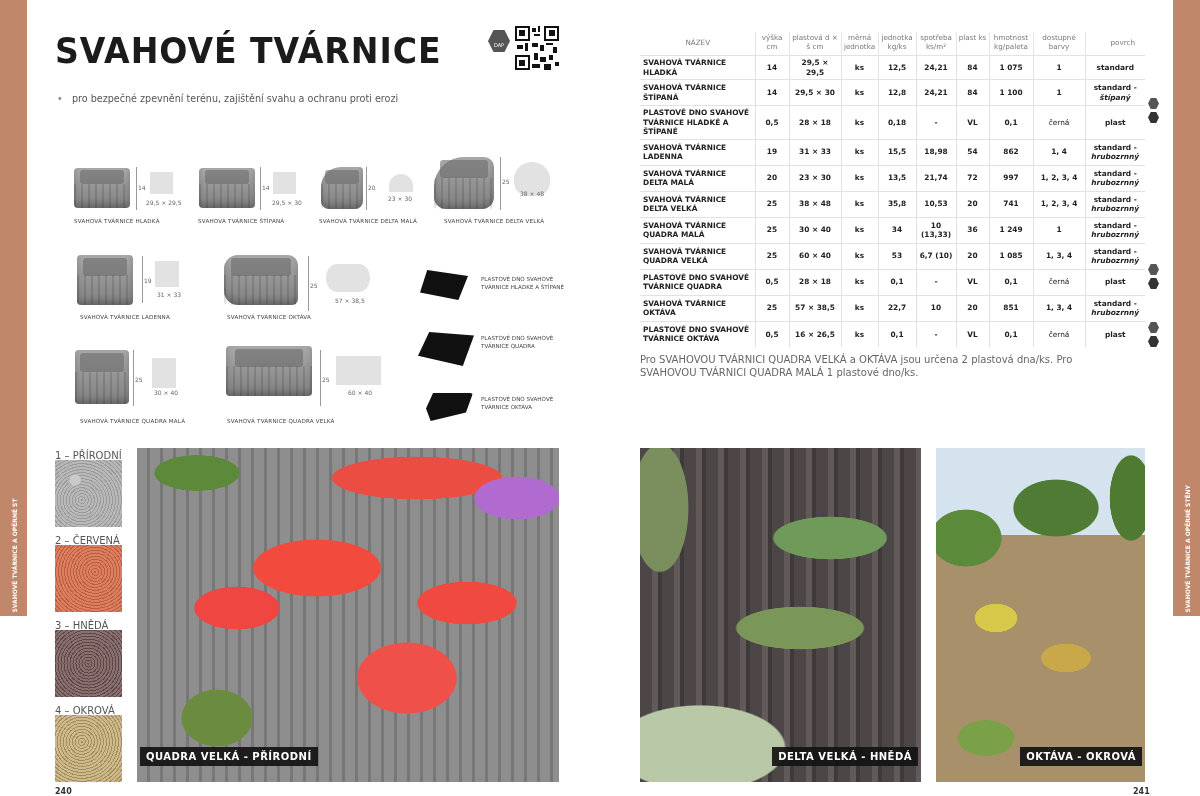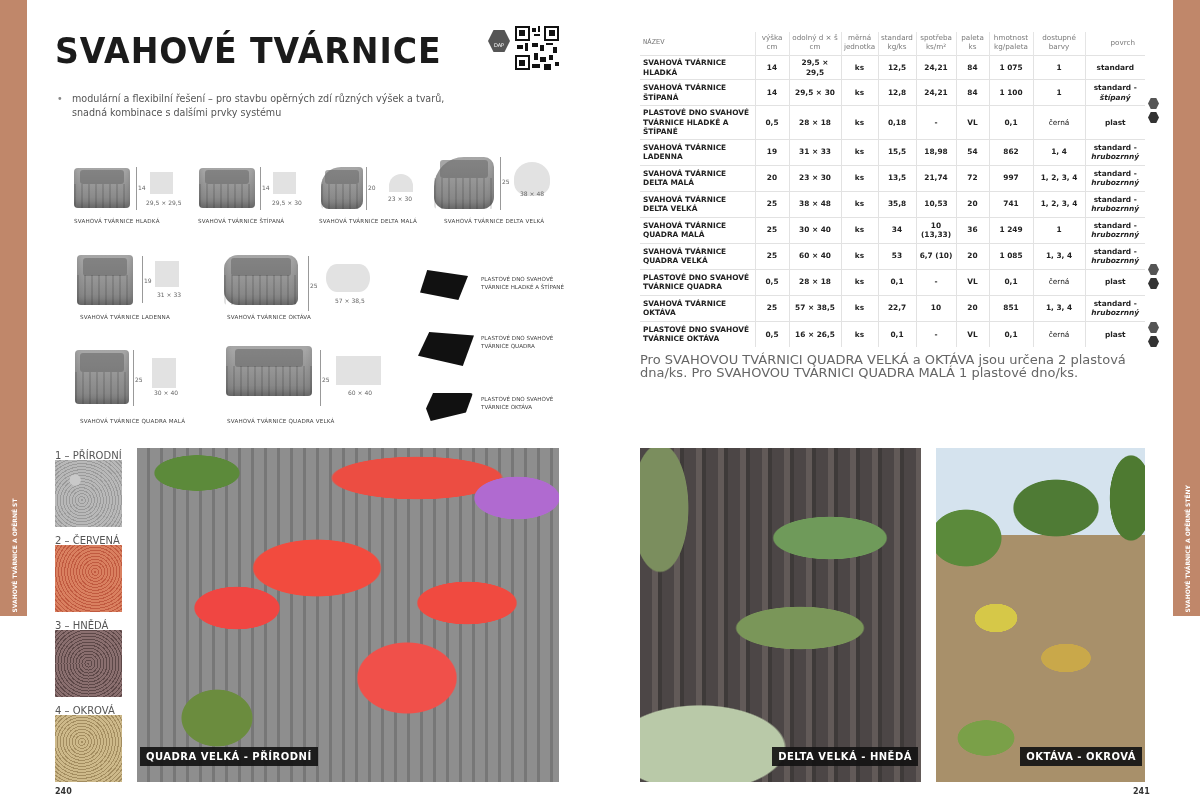--- a/index.html
+++ b/index.html
@@ -94,30 +94,30 @@
     font-weight: bold; font-size: 10px; padding: 4px 6px; letter-spacing: .5px; white-space: nowrap;
   }
   .photo-1 .photo-caption { left: 3px; }
   .photo-2 .photo-caption { right: 3px; }
   .photo-3 .photo-caption { right: 3px; }
 
   .page-num { position: absolute; top: 787px; font-size: 8px; font-weight: bold; color: #333; }
 
   table.spec { position: absolute; left: 640px; top: 32px; width: 505px; border-collapse: collapse; }
   table.spec th { font-weight: normal; font-size: 7.2px; color: #777; line-height: 9px; padding: 1px 2px 4px; text-align: center; vertical-align: top; border-right: 1px solid #e5e5e5; }
-  table.spec th:first-child { text-align: left; padding-left: 3px; vertical-align: middle; font-family: Liberation Mono, monospace; }
+  table.spec th:first-child { text-align: center; padding-left: 3px; vertical-align: middle; }
   table.spec th:last-child { border-right: none; vertical-align: middle; padding-left: 17px; }
   table.spec td { font-size: 7.4px; font-weight: bold; color: #222; text-align: center; line-height: 9.5px; padding: 2px 2px; border-top: 1px solid #e2e2e2; border-right: 1px solid #e2e2e2; }
   table.spec td:first-child { text-align: left; padding-left: 3px; }
   table.spec td:last-child { border-right: none; }
   table.spec tr.h2 td { height: 26px; }
   table.spec tr.h1 td { height: 17px; }
   table.spec .it { font-style: italic; }
   table.spec .norm { font-weight: normal; }
-  .note { position: absolute; left: 640px; top: 353px; width: 490px; font-size: 13px; line-height: 13px; color: #666; }
+  .note { position: absolute; left: 640px; top: 353px; width: 490px; font-size: 10px; line-height: 13px; color: #666; }
 
   .hexicon { position: absolute; left: 1148px; width: 11px; height: 11px; background: #555;
     clip-path: polygon(25% 0, 75% 0, 100% 50%, 75% 100%, 25% 100%, 0 50%); }
   .hexicon.b { background: #333; }
 </style>
 </head>
 <body>
 
 <div class="tab-left" style="height:0;"></div>
 <div style="position:absolute;left:0;top:0;width:27px;height:796px;background:#c0876a;clip-path:polygon(0 0,100% 0,100% 0,100% 0,0 0);"></div>
@@ -167,21 +167,21 @@
     <rect x="9" y="13" width="2" height="3" fill="#111"></rect>
       <rect x="12" y="15" width="3" height="2" fill="#111"></rect>
       <rect x="16" y="14" width="2" height="2" fill="#111"></rect>
     <rect x="8" y="18" width="4" height="2" fill="#111"></rect>
       <rect x="14" y="18" width="3" height="3" fill="#111"></rect>
       <rect x="19" y="17" width="2" height="2" fill="#111"></rect>
   </svg>
 </div>
 
 <ul class="bullets">
-  <li>modulární a flexibilní řešení – pro stavbu opěrných zdí různých výšek a tvarů, snadná kombinace s dalšími prvky systému</li>
+  <li>pro bezpečné zpevnění terénu, zajištění svahu a ochranu proti erozi</li>
 </ul>
 
 <div>
   <div class="block" style="left:74px;top:168px;width:56px;height:40px;"></div>
   <div class="vline" style="left:136px;top:167px;height:43px;"></div>
   <span class="hnum" style="left:138px;top:184px;">14</span>
   <div class="dimshape" style="left:150px;top:172px;width:23px;height:22px;"></div>
   <span class="dimtxt" style="left:146px;top:199px;">29,5 × 29,5</span>
   <span class="plabel" style="left:74px;top:218px;">SVAHOVÁ TVÁRNICE HLADKÁ</span>
 </div>
@@ -284,25 +284,25 @@
       <col style="width:40px">
       <col style="width:33px">
       <col style="width:44px">
       <col style="width:52px">
       <col style="width:60px">
   </colgroup>
   <thead>
     <tr>
       <th>NÁZEV</th>
       <th>výška cm</th>
-      <th>odolný d × š cm</th>
+      <th>plastová d × š cm</th>
       <th>měrná jednotka</th>
-      <th>standard kg/ks</th>
+      <th>jednotka kg/ks</th>
       <th>spotřeba ks/m²</th>
-      <th>paleta ks</th>
+      <th>plast ks</th>
       <th>hmotnost kg/paleta</th>
       <th>dostupné barvy</th>
       <th>povrch</th>
     </tr>
   </thead>
   <tbody id="tbody">
       <tr class="h1">
         <td>SVAHOVÁ TVÁRNICE HLADKÁ</td>
         <td>14</td>
         <td>29,5 × 29,5</td>

